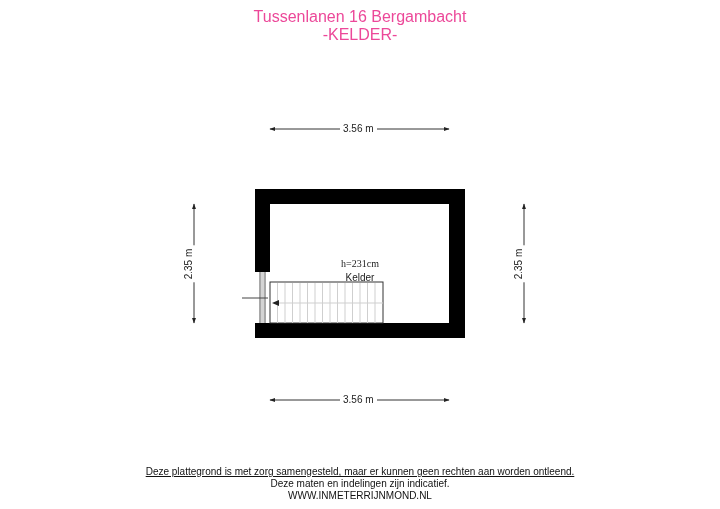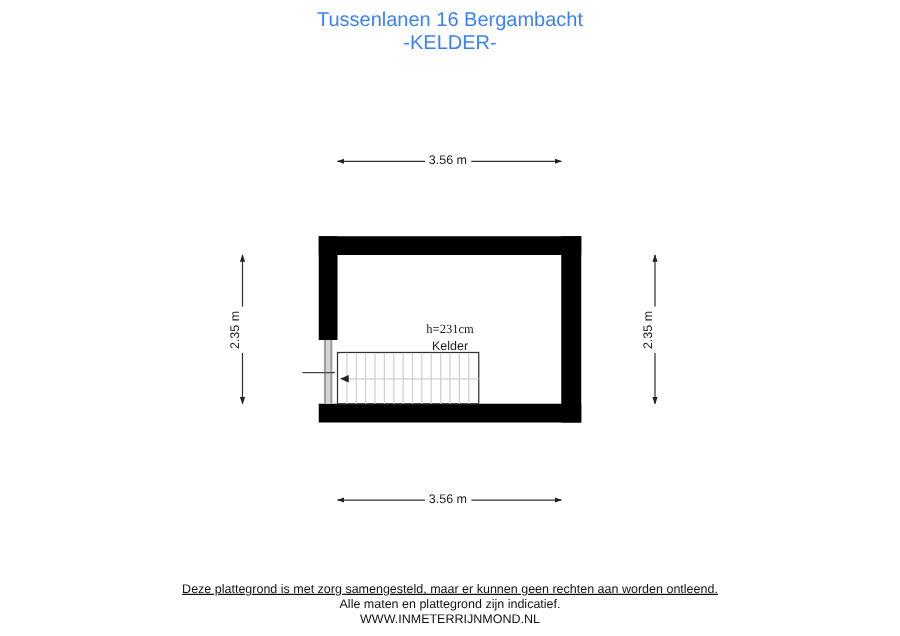--- a/index.html
+++ b/index.html
@@ -1,19 +1,19 @@
 <!DOCTYPE html>
 <html><head>
   <meta charset="utf-8">
   <style>
     html, body { margin: 0; padding: 0; background: #ffffff; }
     body { width: 720px; height: 509px; position: relative; overflow: hidden;
            font-family: "Liberation Sans", sans-serif; color: #1a1a1a; }
     .title { position: absolute; left: 0; width: 720px; text-align: center;
-             font-size: 16px; line-height: 19px; color: #3b82f6; }
+             font-size: 16px; line-height: 19px; color: #ec4899; }
     .title.l1 { top: 7px; }
     .title.l2 { top: 25px; }
     svg.plan { position: absolute; left: 0; top: 0; }
     .dim-label { position: absolute; font-size: 10px; color: #222; background: #fff;
                  line-height: 12px; white-space: nowrap; }
     .dim-label.h { padding: 0 3px; }
     .dim-label.v { transform: rotate(-90deg); transform-origin: center center; padding: 0 3px; }
     .room-label { position: absolute; left: 310px; width: 100px; text-align: center;
                   font-size: 10px; line-height: 12px; color: #222; }
     .footer { position: absolute; left: 0; width: 720px; text-align: center;
@@ -92,14 +92,14 @@
 
 <div class="dim-label h" style="left:340px; top:123px;">3.56 m</div>
 <div class="dim-label h" style="left:340px; top:394px;">3.56 m</div>
 <div class="dim-label v" style="left:171px; top:258px;">2.35 m</div>
 <div class="dim-label v" style="left:501px; top:258px;">2.35 m</div>
 
 <div class="room-label" style="top:232px;margin-top:40px;">Kelder</div>
 <div class="room-label" style="top:258px;font-family:Liberation Serif, serif;">h=231cm</div>
 
 <div class="footer" style="top:466px;text-decoration:underline;">Deze plattegrond is met zorg samengesteld, maar er kunnen geen rechten aan worden ontleend.</div>
-<div class="footer" style="top:478px;">Alle maten en plattegrond zijn indicatief.</div>
+<div class="footer" style="top:478px;">Deze maten en indelingen zijn indicatief.</div>
 <div class="footer" style="top:490px;">WWW.INMETERRIJNMOND.NL</div>
 
 </body></html>

